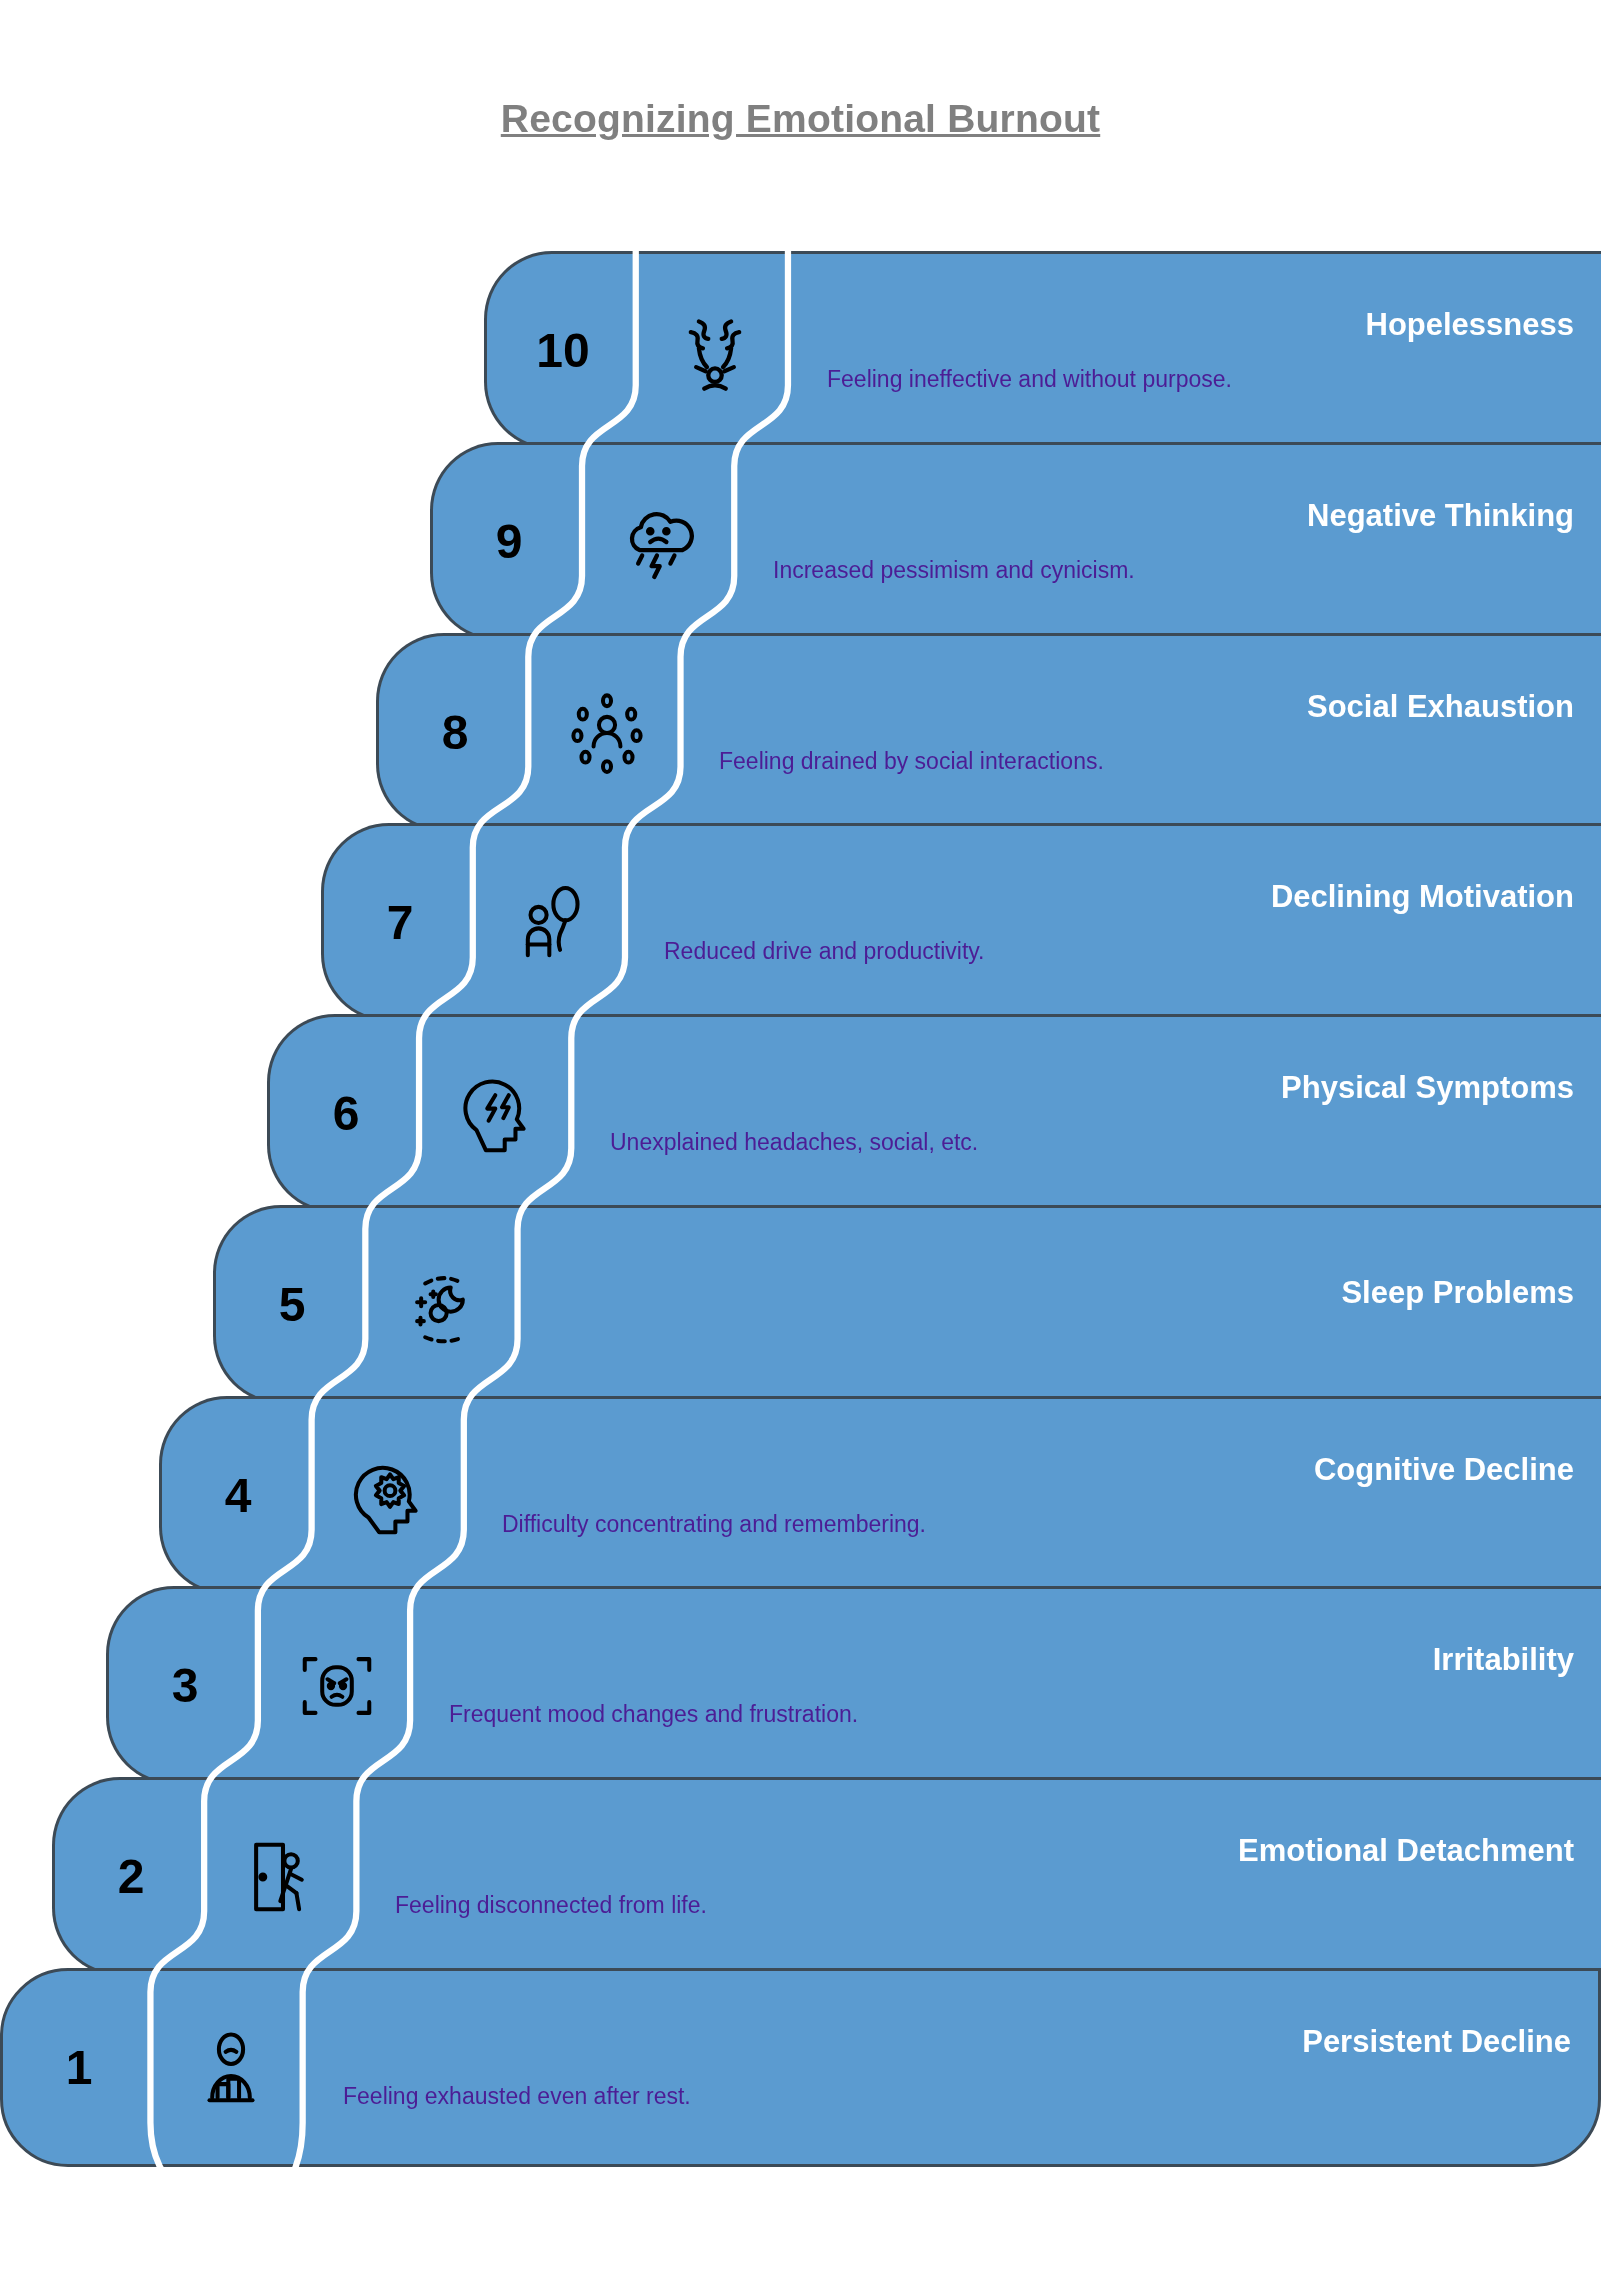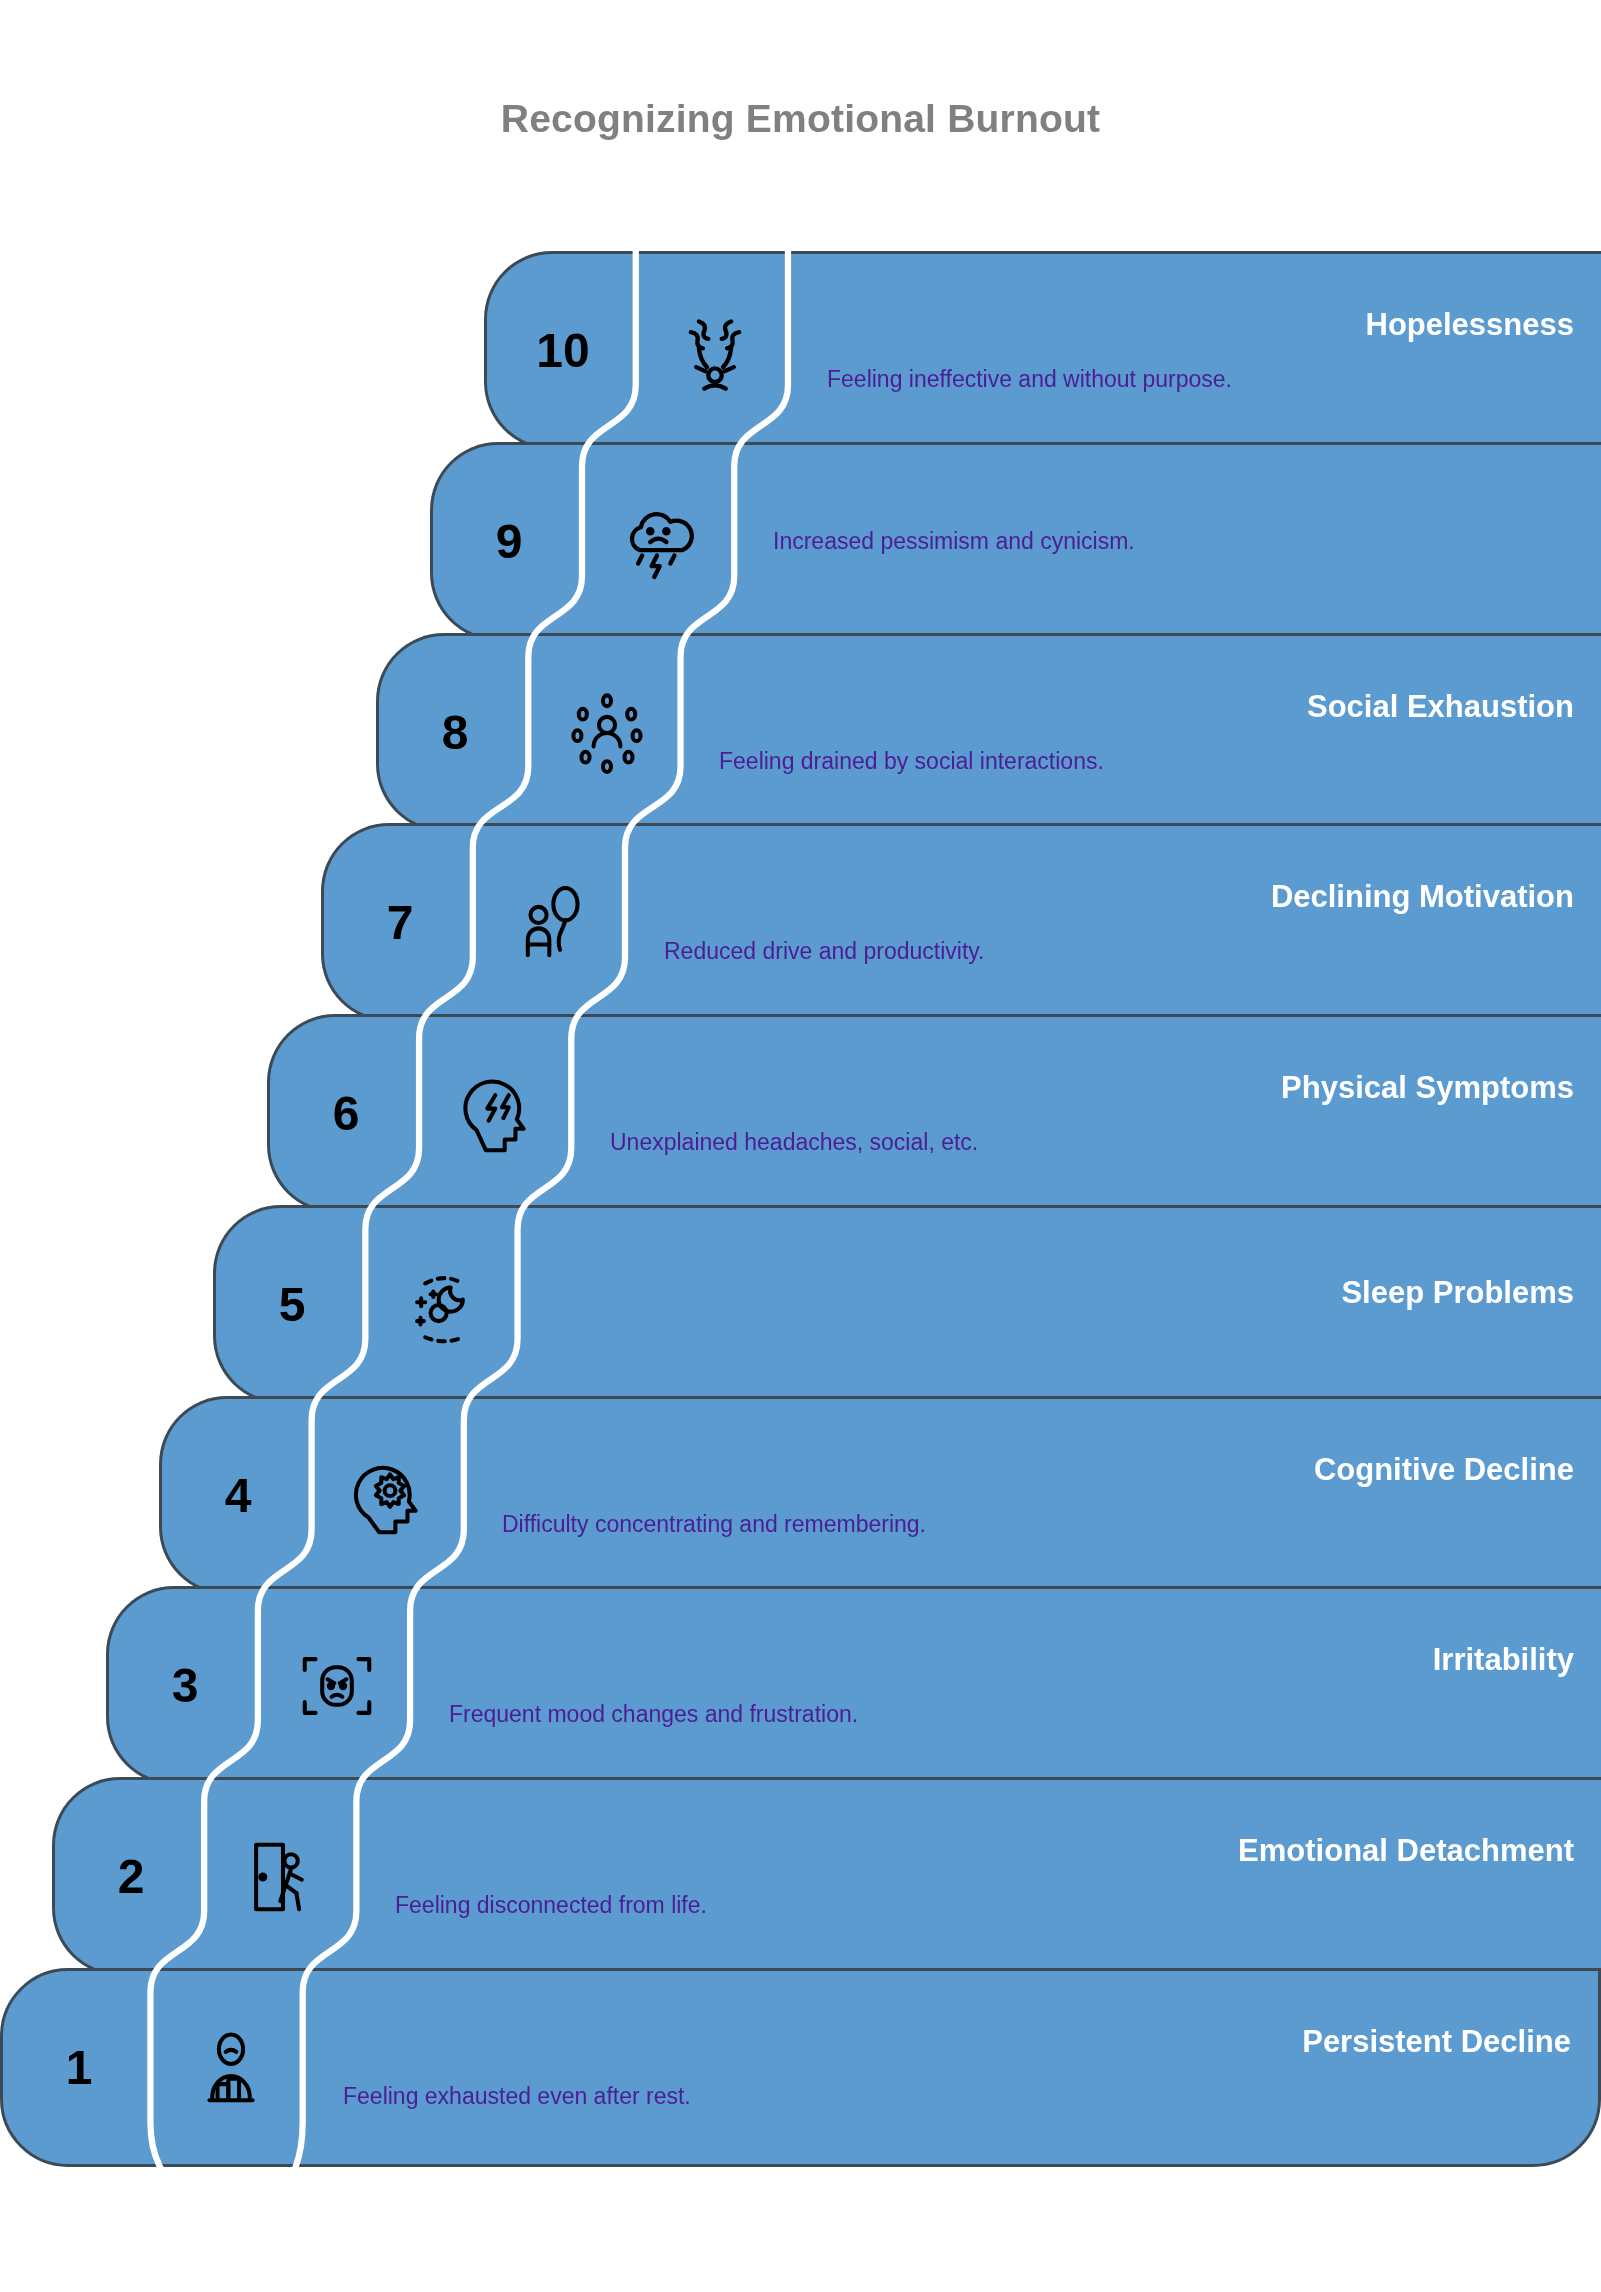--- a/index.html
+++ b/index.html
@@ -18,20 +18,21 @@
   #page-title {
     position: absolute;
     top: 97px;
     left: 0;
     width: 1601px;
     text-align: center;
     font-size: 39px;
     font-weight: bold;
     color: #808080;
     letter-spacing: 0.2px;
+    text-decoration: underline;
   }
 
   #stack {
     position: absolute;
     top: 251px;
     left: 0;
     width: 1601px;
     height: 1997px;
   }
 
@@ -140,20 +141,21 @@
         <path d="M16 38 a9 9 0 0 1 1 -17 a12 12 0 0 1 22 -4 a9 9 0 0 1 9 21 z"></path>
         <circle cx="24" cy="24" r="1.6" fill="#000"></circle>
         <circle cx="36" cy="24" r="1.6" fill="#000"></circle>
         <path d="M24 32 q6 -5 12 0"></path>
         <path d="M29 42 l-4 8 h6 l-4 8"></path>
         <path d="M42 42 l-3 6"></path>
         <path d="M18 42 l-3 6"></path>
       </svg>
     </div>
     <div class="text-cell">
+      <div class="title">Negative Thinking</div>
       <div class="desc">Increased pessimism and cynicism.</div>
     </div>
   </div>
 
   <div class="row" style="top:382px; left:376px;">
     <div class="num">8</div>
     <div class="icon-cell">
       <svg viewBox="0 0 64 64" fill="none" stroke="#000" stroke-width="3" stroke-linecap="round" stroke-linejoin="round">
         <circle cx="32" cy="26" r="6"></circle>
         <path d="M22 42 a10 10 0 0 1 20 0"></path>

